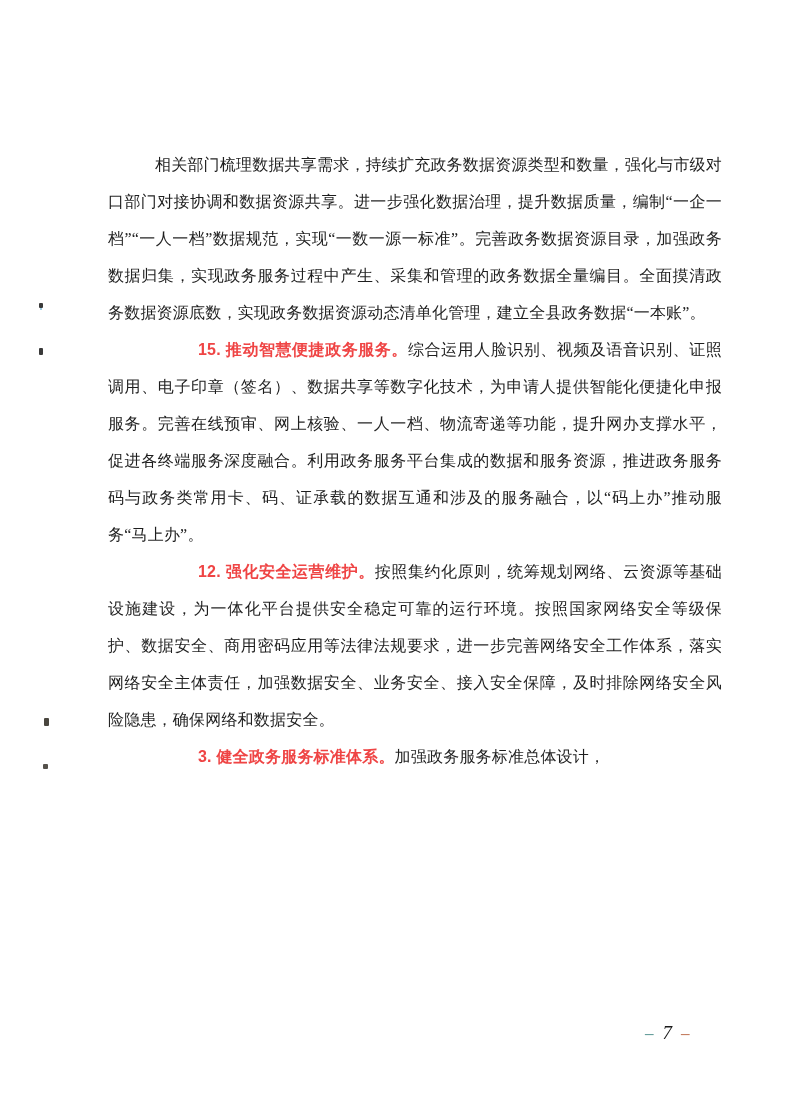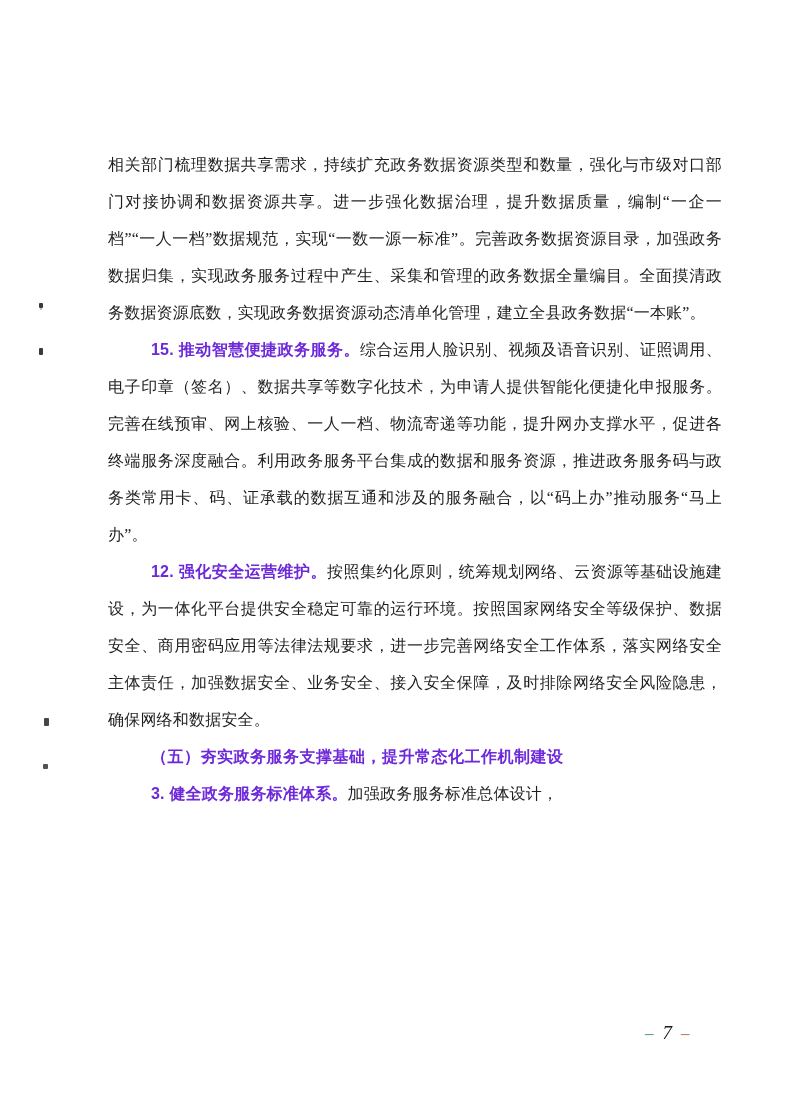--- a/index.html
+++ b/index.html
@@ -33,21 +33,22 @@
   .text-block p {
     margin: 0;
     padding: 0;
   }
   .text-block p.indent {
     text-indent: 43px;
   }
   .lead {
     font-weight: 700;
     font-family: "Liberation Sans", "DejaVu Sans", sans-serif;
-    color: #6d28d9;
+    color: #ef4444;
+    margin-left: 47px;
   }
   .heading .lead {
     letter-spacing: 0.5px;
   }
   .page-number {
     position: absolute;
     left: 645px;
     top: 1019px;
     height: 28px;
     display: flex;
@@ -84,21 +85,20 @@
 <div class="page">
 
   <div class="text-block">
 
     <p><span class="lead"></span><span>相关部门梳理数据共享需求，持续扩充政务数据资源类型和数量，强化与市级对口部门对接协调和数据资源共享。进一步强化数据治理，提升数据质量，编制“一企一档”“一人一档”数据规范，实现“一数一源一标准”。完善政务数据资源目录，加强政务数据归集，实现政务服务过程中产生、采集和管理的政务数据全量编目。全面摸清政务数据资源底数，实现政务数据资源动态清单化管理，建立全县政务数据“一本账”。</span></p>
 
     <p class="indent"><span class="lead">15. 推动智慧便捷政务服务。</span><span>综合运用人脸识别、视频及语音识别、证照调用、电子印章（签名）、数据共享等数字化技术，为申请人提供智能化便捷化申报服务。完善在线预审、网上核验、一人一档、物流寄递等功能，提升网办支撑水平，促进各终端服务深度融合。利用政务服务平台集成的数据和服务资源，推进政务服务码与政务类常用卡、码、证承载的数据互通和涉及的服务融合，以“码上办”推动服务“马上办”。</span></p>
 
     <p class="indent"><span class="lead">12. 强化安全运营维护。</span><span>按照集约化原则，统筹规划网络、云资源等基础设施建设，为一体化平台提供安全稳定可靠的运行环境。按照国家网络安全等级保护、数据安全、商用密码应用等法律法规要求，进一步完善网络安全工作体系，落实网络安全主体责任，加强数据安全、业务安全、接入安全保障，及时排除网络安全风险隐患，确保网络和数据安全。</span></p>
 
-    <p class="indent heading"><span class="lead">（五）夯实政务服务支撑基础，提升常态化工作机制建设</span><span></span></p>
 
     <p class="indent"><span class="lead">3. 健全政务服务标准体系。</span><span>加强政务服务标准总体设计，</span></p>
 
   </div>
 
   <div class="page-number">
     <span class="dash dash-left">–</span>
     <span class="num">7</span>
     <span class="dash dash-right">–</span>
   </div>

